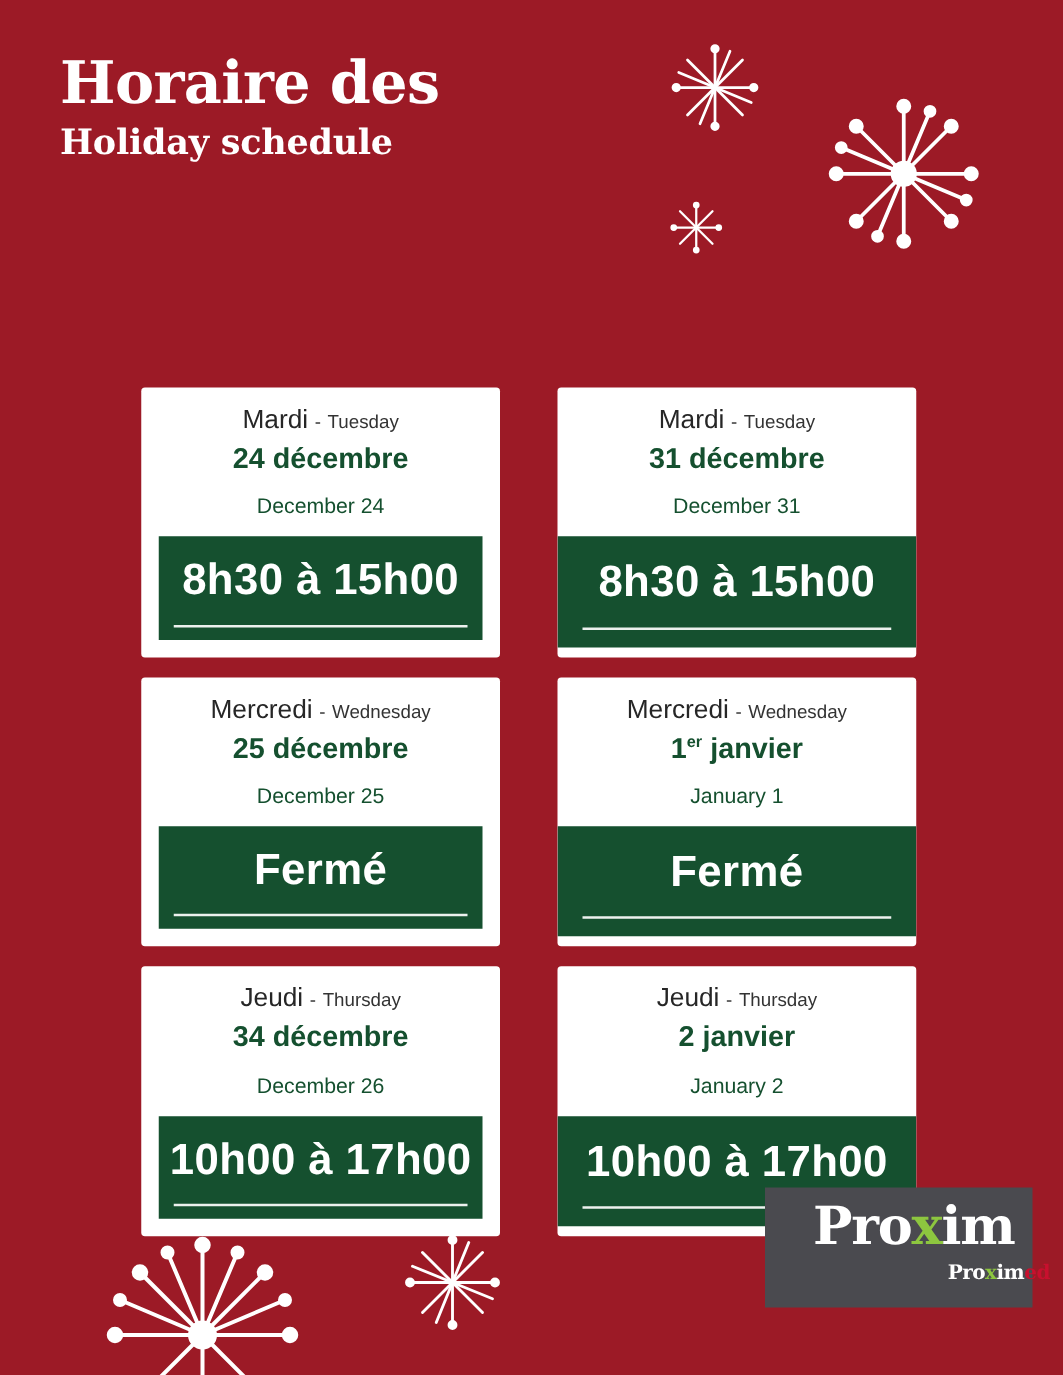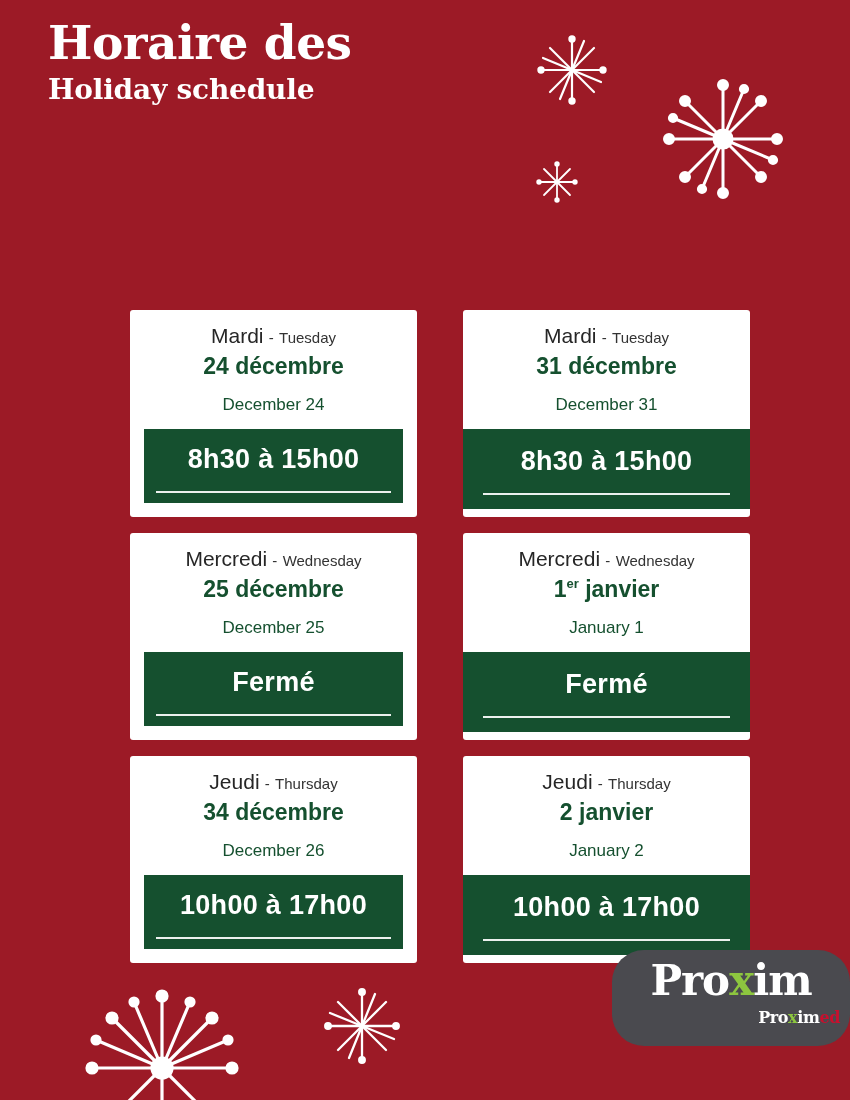--- a/index.html
+++ b/index.html
@@ -19,21 +19,21 @@
     width: 850px;
     height: 1100px;
     background: #9c1a26;
     overflow: hidden;
   }
 
   
   .header {
     position: absolute;
     left: 48px;
-    top: 18px;
+    top: 42px;
     width: 450px;
   }
   .title-line1 {
     font-family: "DejaVu Serif", serif;
     font-weight: bold;
     font-size: 47px;
     color: #ffffff;
     letter-spacing: -0.5px;
     line-height: 1.05;
   }
@@ -57,21 +57,21 @@
 
   
   .flake {
     position: absolute;
     pointer-events: none;
   }
 
   
   .grid {
     position: absolute;
-    left: 130px;
+    left: 113px;
     top: 310px;
     width: 622px;
     display: grid;
     grid-template-columns: 287px 287px;
     grid-column-gap: 46px;
     grid-row-gap: 16px;
   }
   .card {
     background: #ffffff;
     border-radius: 3px;
@@ -118,21 +118,21 @@
   }
   .card-bottom {
     background: #15502f;
     margin: 4px 14px 14px 14px;
     padding: 16px 8px 14px 8px;
     text-align: center;
     position: relative;
   }
   .hours {
     color: #ffffff;
-    font-size: 27px;
+    font-size: 35px;
     font-weight: bold;
     letter-spacing: 0.3px;
     line-height: 1.1;
     padding-bottom: 14px;
   }
   .rule {
     position: absolute;
     left: 12px;
     right: 12px;
     bottom: 10px;
@@ -151,24 +151,23 @@
     left: 20px;
     right: 20px;
     bottom: 14px;
   }
 
   
   .logo-box {
     position: absolute;
     left: 612px;
     top: 950px;
-    width: 238px;
+    width: 214px;
     height: 96px;
     background: #4a4a4f;
-    border-radius: 32px;
   }
   .logo-main {
     position: absolute;
     left: 0;
     top: 6px;
     width: 238px;
     text-align: center;
     font-family: "DejaVu Serif", serif;
     font-weight: bold;
     font-size: 42px;

